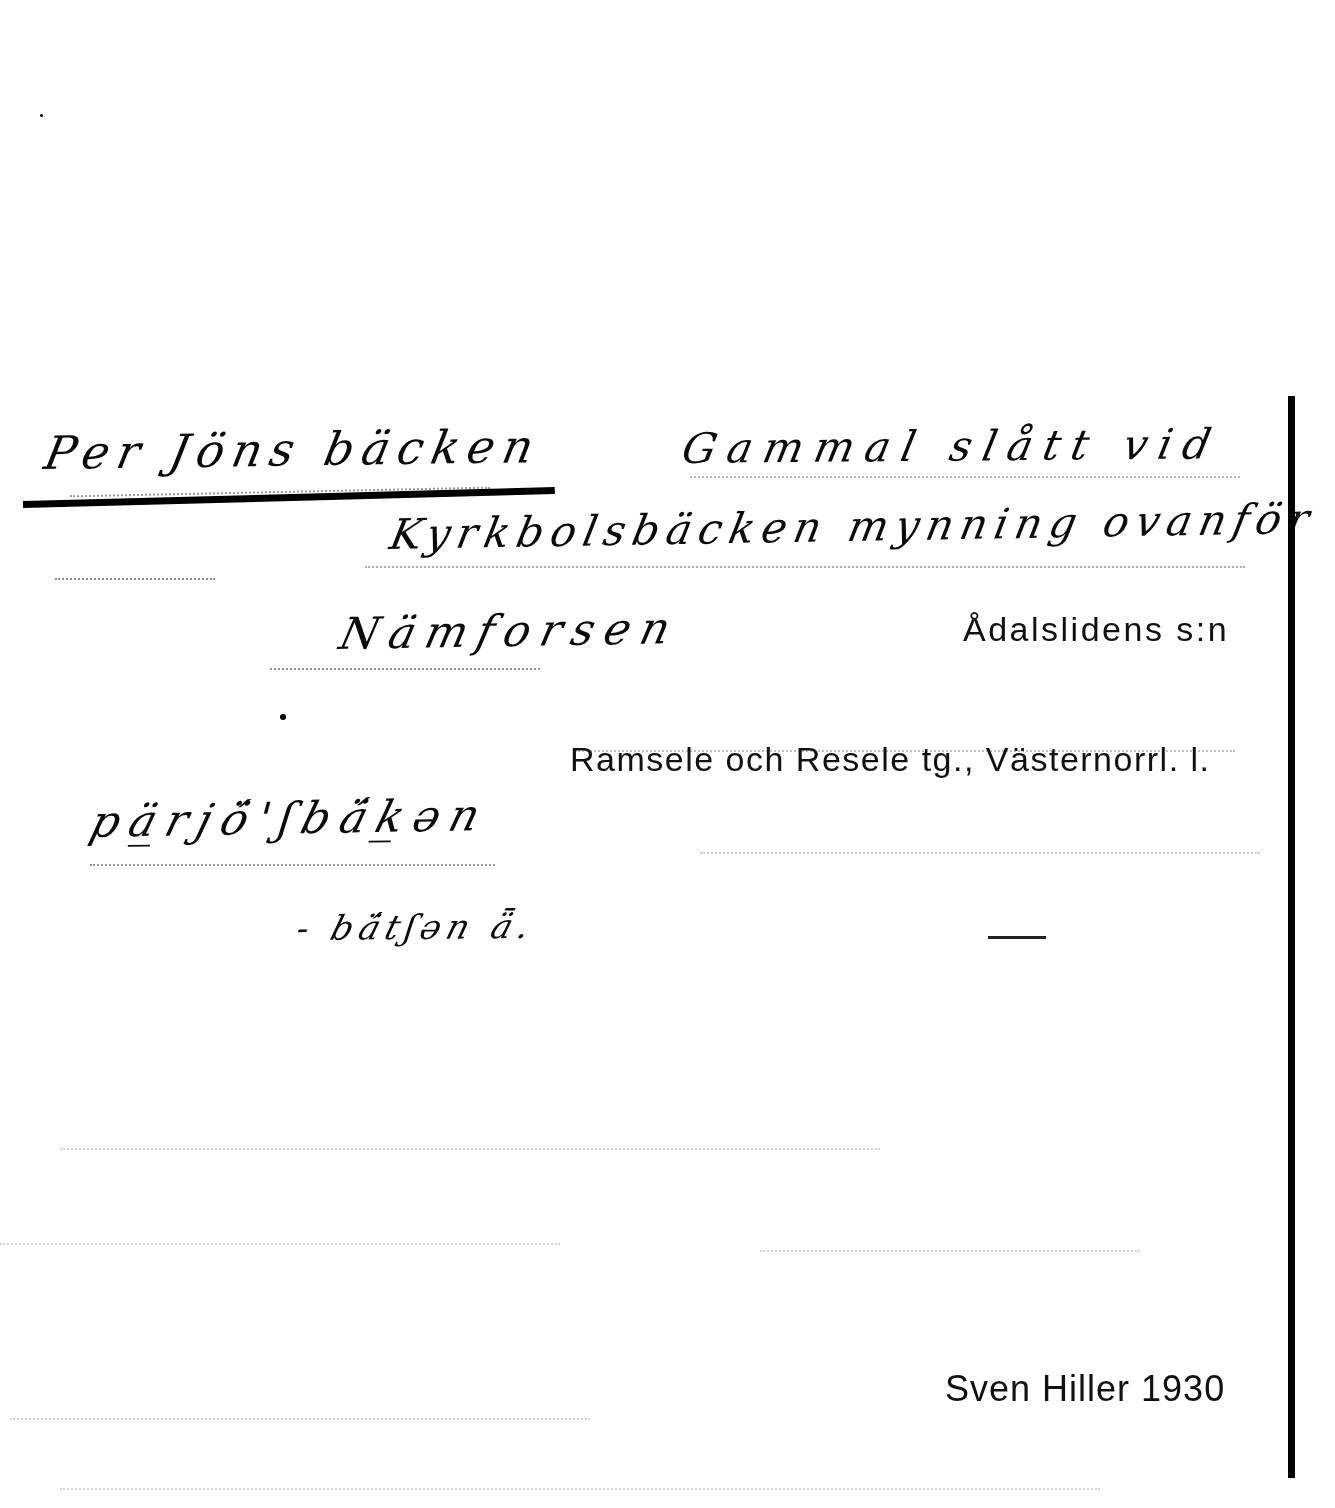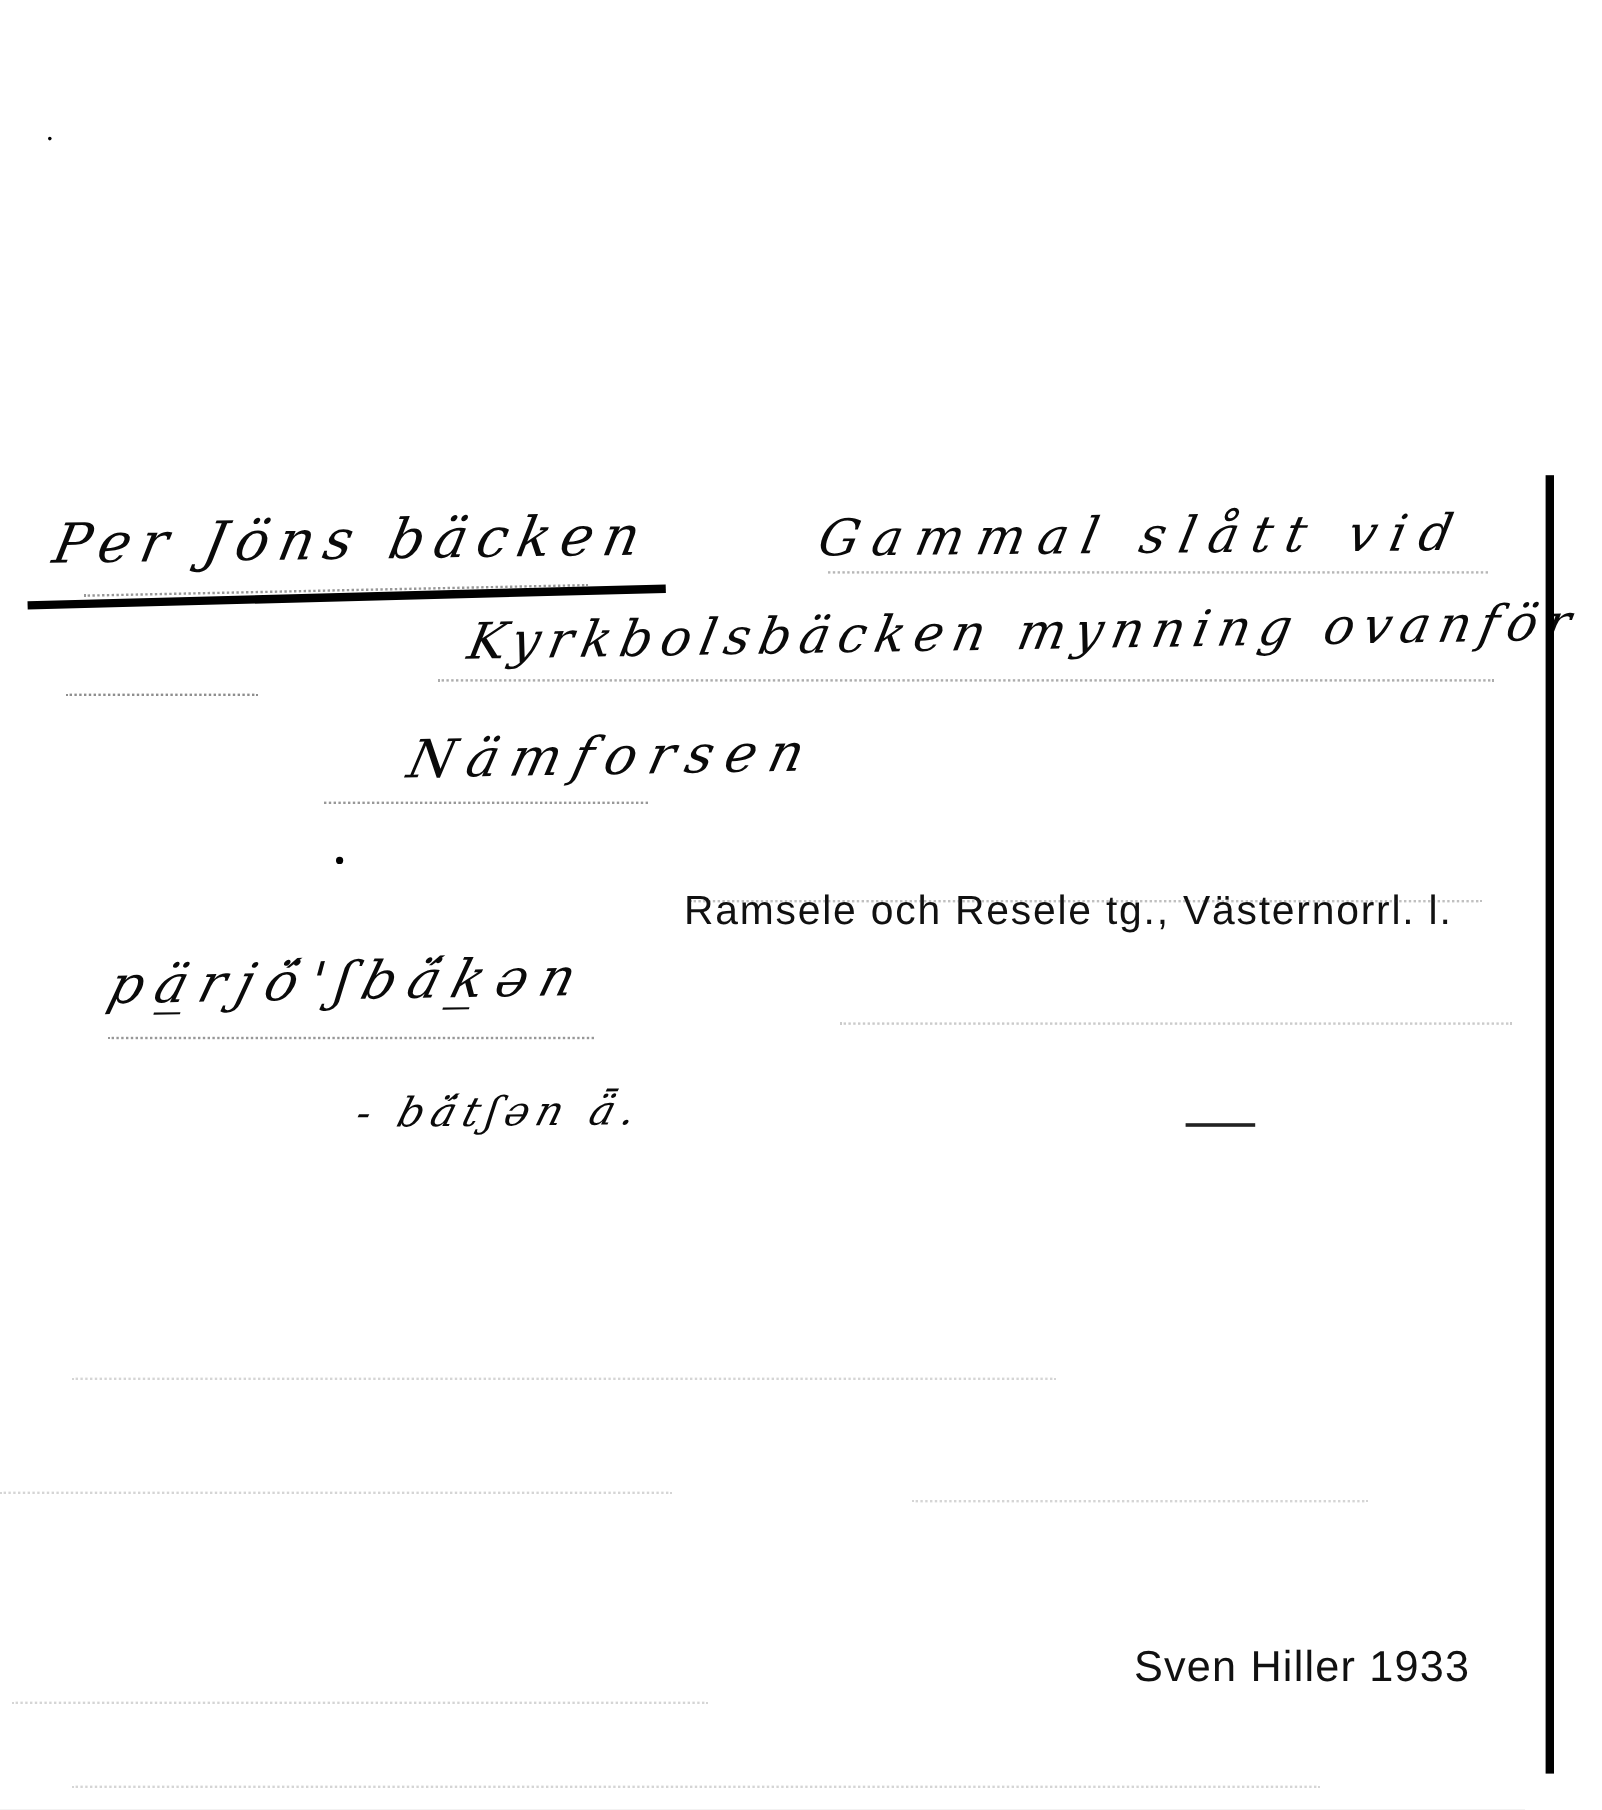--- a/index.html
+++ b/index.html
@@ -58,26 +58,27 @@
 <div class="page">
 
   <div class="hw" style="left:40px;top:426px;font-size:46px;letter-spacing:8px;transform:skewX(-12deg) rotate(-0.8deg);">Per Jöns bäcken</div>
   <div class="title-underline" style="left:23px;top:501px;width:532px;height:7px;transform:rotate(-1.5deg);"></div>
   <div class="noise" style="left:70px;top:491px;width:420px;opacity:.5;transform:rotate(-1.2deg);"></div>
 
   <div class="hw" style="left:678px;top:424px;font-size:42px;letter-spacing:11px;transform:skewX(-12deg) rotate(-0.5deg);">Gammal slått vid</div>
   <div class="hw" style="left:386px;top:510px;font-size:42px;letter-spacing:7px;transform:skewX(-12deg) rotate(-1deg);">Kyrkbolsbäcken mynning ovanför</div>
   <div class="hw" style="left:335px;top:608px;font-size:44px;letter-spacing:10px;transform:skewX(-14deg) rotate(-1deg);">Nämforsen</div>
 
+  <div class="printed" style="left:963px;top:610px;font-size:34px;letter-spacing:2.5px;">Ådalslidens s:n</div>
   <div class="printed" style="left:570px;top:712px;font-size:34px;letter-spacing:1.5px;margin-top:28px;">Ramsele och Resele tg., Västernorrl. l.</div>
 
   <div class="hw" style="left:85px;top:796px;font-size:44px;letter-spacing:10px;transform:skewX(-16deg) rotate(-1deg);">pä̲rjö́'ʃbä́k̲ən</div>
   <div class="hw" style="left:292px;top:908px;font-size:34px;letter-spacing:6px;transform:skewX(-16deg) rotate(-0.5deg);">- bä́tʃən ǟ.</div>
 
-  <div class="printed" style="left:945px;top:1368px;font-size:36px;letter-spacing:1px;">Sven Hiller 1933</div>
+  <div class="printed" style="left:945px;top:1368px;font-size:36px;letter-spacing:1px;">Sven Hiller 1930</div>
 
   <div class="vrule" style="left:1288px;top:396px;width:7px;height:1082px;"></div>
 
   <div class="noise" style="left:690px;top:476px;width:550px;opacity:.35;"></div>
   <div class="noise" style="left:365px;top:566px;width:880px;opacity:.4;"></div>
   <div class="noise" style="left:55px;top:578px;width:160px;opacity:.55;"></div>
   <div class="noise" style="left:270px;top:668px;width:270px;opacity:.5;"></div>
   <div class="noise" style="left:575px;top:750px;width:660px;opacity:.3;"></div>
   <div class="noise" style="left:90px;top:864px;width:405px;opacity:.5;"></div>
   <div class="noise" style="left:700px;top:852px;width:560px;opacity:.25;"></div>

